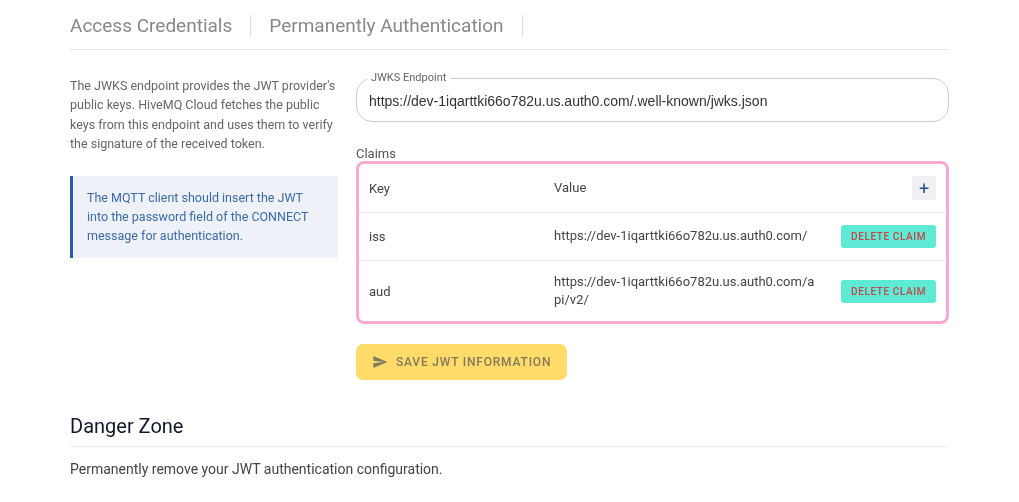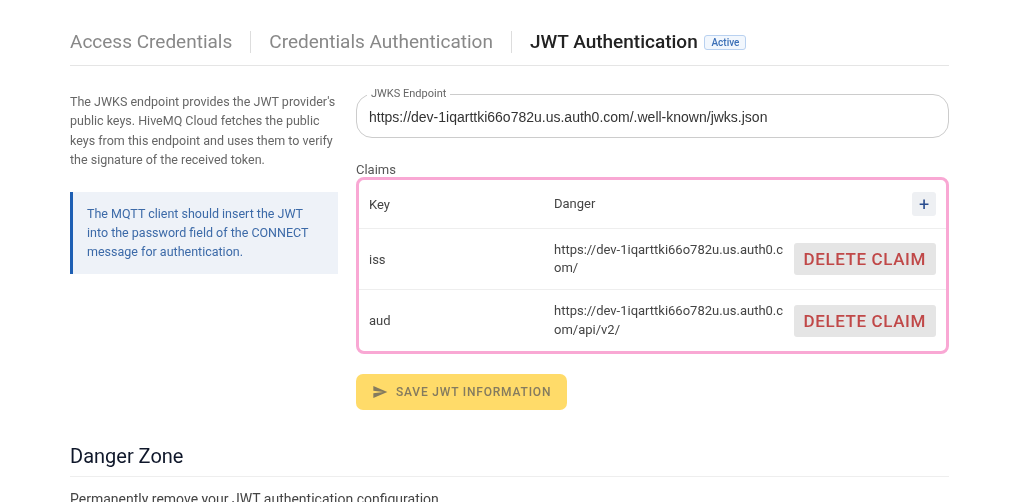--- a/index.html
+++ b/index.html
@@ -8,21 +8,21 @@
     background: #fff;
     color: #333;
     font-size: 14px;
     width: 1019px;
     padding: 0 70px;
   }
   .tabs {
     display: flex;
     align-items: center;
     border-bottom: 1px solid #e5e5e5;
-    margin-top: 24px;
+    margin-top: 8px;
     padding-bottom: 6px;
     gap: 0;
   }
   .tab {
     font-size: 19px;
     color: #888;
     padding: 6px 18px;
     cursor: pointer;
     white-space: nowrap;
   }
@@ -126,23 +126,23 @@
     color: #2a4d8f;
     border-radius: 3px;
     display: flex;
     align-items: center;
     justify-content: center;
     font-size: 18px;
     font-weight: 400;
     cursor: pointer;
   }
   .del-btn {
-    background: #e5e5e5;
+    background: #5eead4;
     color: #c04848;
-    font-size: 17px;
+    font-size: 10px;
     letter-spacing: 0.6px;
     padding: 6px 10px;
     border-radius: 3px;
     cursor: pointer;
     white-space: nowrap;
     font-weight: 500;
   }
   .save-btn {
     display: inline-flex;
     align-items: center;
@@ -172,46 +172,42 @@
     color: #444;
     margin-top: 14px;
   }
 </style>
 </head>
 <body>
 
 <div class="tabs">
   <div class="tab">Access Credentials</div>
   <div class="tab-sep"></div>
-  <div class="tab">Credentials Authentication</div>
+  <div class="tab">Permanently Authentication</div>
   <div class="tab-sep"></div>
-  <div class="tab active">
-    <span>JWT Authentication</span>
-    <span class="badge">Active</span>
-  </div>
 </div>
 
 <div class="content-row">
   <div class="col-left">
     <p class="help-text">The JWKS endpoint provides the JWT provider's public keys. HiveMQ Cloud fetches the public keys from this endpoint and uses them to verify the signature of the received token.</p>
     <div class="info-box">The MQTT client should insert the JWT into the password field of the CONNECT message for authentication.</div>
   </div>
 
   <div class="col-right">
     <div class="field-wrap">
       <span class="field-label-float">JWKS Endpoint</span>
       <input class="field-input" type="text" value="https://dev-1iqarttki66o782u.us.auth0.com/.well-known/jwks.json" style="">
     </div>
 
     <div class="section-label">Claims</div>
 
     <div class="claims-table">
       <div class="claims-header">
         <div class="col-key">Key</div>
-        <div class="col-value">Danger</div>
+        <div class="col-value">Value</div>
         <div class="col-action">
           <div class="add-btn">
             <span>+</span>
           </div>
         </div>
       </div>
       <div class="claims-row">
         <div class="col-key">iss</div>
         <div class="col-value">https://dev-1iqarttki66o782u.us.auth0.com/</div>
         <div class="col-action">

